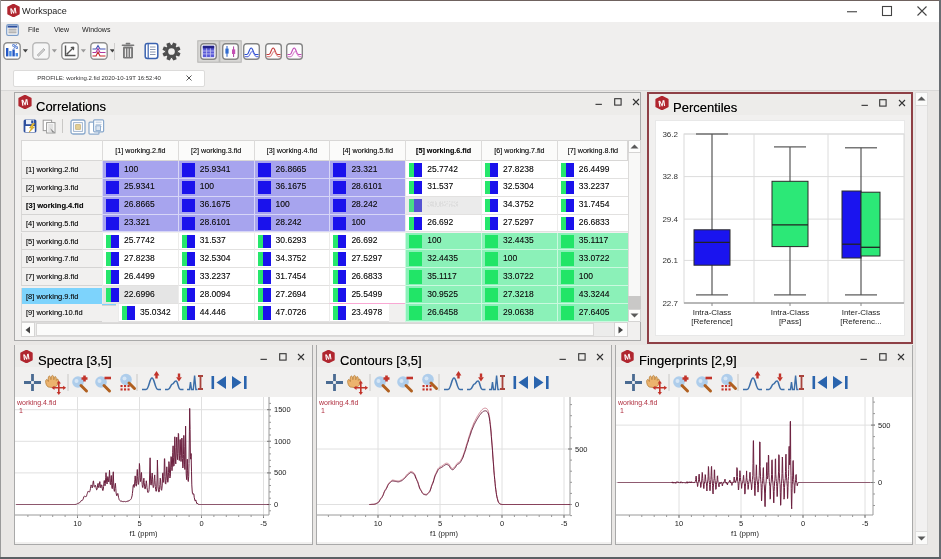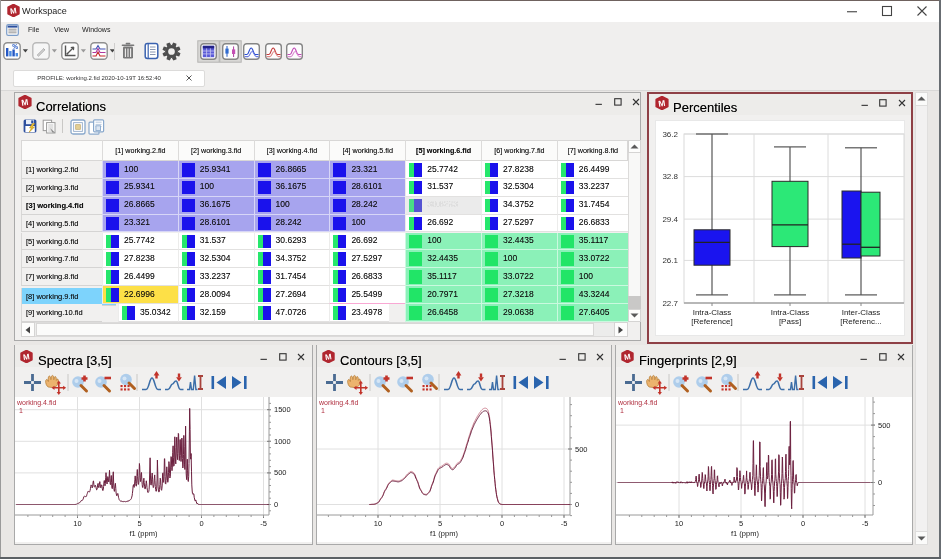--- a/index.html
+++ b/index.html
@@ -436,58 +436,58 @@
       <div class="sq" style="left:3px;top:2px;background:#21e567"></div>
       <div class="val" style="color:#111">33.0722</div>
     </div>
 <div class="cell" style="left:556.8px;top:268.2px;width:71.2px;height:17.9px;background:#8bf1b8;border-bottom:1px solid rgba(255,255,255,0.55);border-left:1px solid rgba(255,255,255,0.55)">
       <div class="sq" style="left:3px;top:2px;background:#21e567"></div>
       <div class="val" style="color:#111">100</div>
     </div>
 <div class="cell" style="left:21px;top:288px;width:95px;height:17.9px;background:#7dd3fc;border-bottom:1px solid #d5d4d3;border-left:1px solid #d8d7d6">
       <div class="rowh" style="font-weight:normal">[8] working.9.fid</div>
     </div>
-<div class="cell" style="left:102.0px;top:286.1px;width:75.8px;height:17.9px;background:#fde047;border-bottom:1px solid #e2e1e0;border-left:1px solid #ececeb">
+<div class="cell" style="left:102.0px;top:286.1px;width:75.8px;height:17.9px;background:#e5e5e5;border-bottom:1px solid #e2e1e0;border-left:1px solid #ececeb">
       <div class="sq" style="left:3px;top:2px;background:linear-gradient(90deg,#26e76c 0,#26e76c 5px,#1a12ec 5px,#1a12ec 13px)"></div>
       <div class="val" style="color:#111">22.6996</div>
     </div>
 <div class="cell" style="left:177.8px;top:286.1px;width:75.8px;height:17.9px;background:#fff;border-bottom:1px solid #e2e1e0;border-left:1px solid #ececeb">
       <div class="sq" style="left:3px;top:2px;background:linear-gradient(90deg,#26e76c 0,#26e76c 5px,#1a12ec 5px,#1a12ec 13px)"></div>
       <div class="val" style="color:#111">28.0094</div>
     </div>
 <div class="cell" style="left:253.6px;top:286.1px;width:75.8px;height:17.9px;background:#fff;border-bottom:1px solid #e2e1e0;border-left:1px solid #ececeb">
       <div class="sq" style="left:3px;top:2px;background:linear-gradient(90deg,#26e76c 0,#26e76c 5px,#1a12ec 5px,#1a12ec 13px)"></div>
       <div class="val" style="color:#111">27.2694</div>
     </div>
 <div class="cell" style="left:329.4px;top:286.1px;width:75.8px;height:17.9px;background:#fff;border-bottom:1px solid #f9a8d4;border-left:1px solid #ececeb">
       <div class="sq" style="left:3px;top:2px;background:linear-gradient(90deg,#26e76c 0,#26e76c 5px,#1a12ec 5px,#1a12ec 13px)"></div>
       <div class="val" style="color:#111">25.5499</div>
     </div>
 <div class="cell" style="left:405.2px;top:286.1px;width:75.8px;height:17.9px;background:#8bf1b8;border-bottom:1px solid rgba(255,255,255,0.55);border-left:1px solid rgba(255,255,255,0.55)">
       <div class="sq" style="left:3px;top:2px;background:#21e567"></div>
-      <div class="val" style="color:#111">20.7971</div>
+      <div class="val" style="color:#111">30.9525</div>
     </div>
 <div class="cell" style="left:481.0px;top:286.1px;width:75.8px;height:17.9px;background:#8bf1b8;border-bottom:1px solid rgba(255,255,255,0.55);border-left:1px solid rgba(255,255,255,0.55)">
       <div class="sq" style="left:3px;top:2px;background:#21e567"></div>
       <div class="val" style="color:#111">27.3218</div>
     </div>
 <div class="cell" style="left:556.8px;top:286.1px;width:71.2px;height:17.9px;background:#8bf1b8;border-bottom:1px solid rgba(255,255,255,0.55);border-left:1px solid rgba(255,255,255,0.55)">
       <div class="sq" style="left:3px;top:2px;background:#21e567"></div>
       <div class="val" style="color:#111">43.3244</div>
     </div>
 <div class="cell" style="left:21px;top:304.0px;width:81px;height:17.9px;background:#f1f0ef;border-bottom:1px solid #d5d4d3;border-left:1px solid #d8d7d6">
       <div class="rowh" style="font-weight:normal">[9] working.10.fid</div>
     </div>
 <div class="cell" style="left:118px;top:304.0px;width:75.8px;height:17.9px;background:#fff;border-bottom:1px solid #e2e1e0;border-left:1px solid #ececeb">
       <div class="sq" style="left:3px;top:2px;background:linear-gradient(90deg,#26e76c 0,#26e76c 5px,#1a12ec 5px,#1a12ec 13px)"></div>
       <div class="val" style="color:#111">35.0342</div>
     </div>
 <div class="cell" style="left:177.8px;top:304.0px;width:75.8px;height:17.9px;background:#fff;border-bottom:1px solid #e2e1e0;border-left:1px solid #ececeb">
       <div class="sq" style="left:3px;top:2px;background:linear-gradient(90deg,#26e76c 0,#26e76c 5px,#1a12ec 5px,#1a12ec 13px)"></div>
-      <div class="val" style="color:#111">32.159</div>
+      <div class="val" style="color:#111">44.446</div>
     </div>
 <div class="cell" style="left:253.6px;top:304.0px;width:75.8px;height:17.9px;background:#fff;border-bottom:1px solid #e2e1e0;border-left:1px solid #ececeb">
       <div class="sq" style="left:3px;top:2px;background:linear-gradient(90deg,#26e76c 0,#26e76c 5px,#1a12ec 5px,#1a12ec 13px)"></div>
       <div class="val" style="color:#111">47.0726</div>
     </div>
 <div class="cell" style="left:329.4px;top:304.0px;width:60px;height:17.9px;background:#fff;border-bottom:1px solid #e2e1e0;border-left:1px solid #ececeb">
       <div class="sq" style="left:3px;top:2px;background:linear-gradient(90deg,#26e76c 0,#26e76c 5px,#1a12ec 5px,#1a12ec 13px)"></div>
       <div class="val" style="color:#111">23.4978</div>
     </div>
 <div class="cell" style="left:405.2px;top:304.0px;width:75.8px;height:17.9px;background:#8bf1b8;border-bottom:1px solid rgba(255,255,255,0.55);border-left:1px solid rgba(255,255,255,0.55)">

